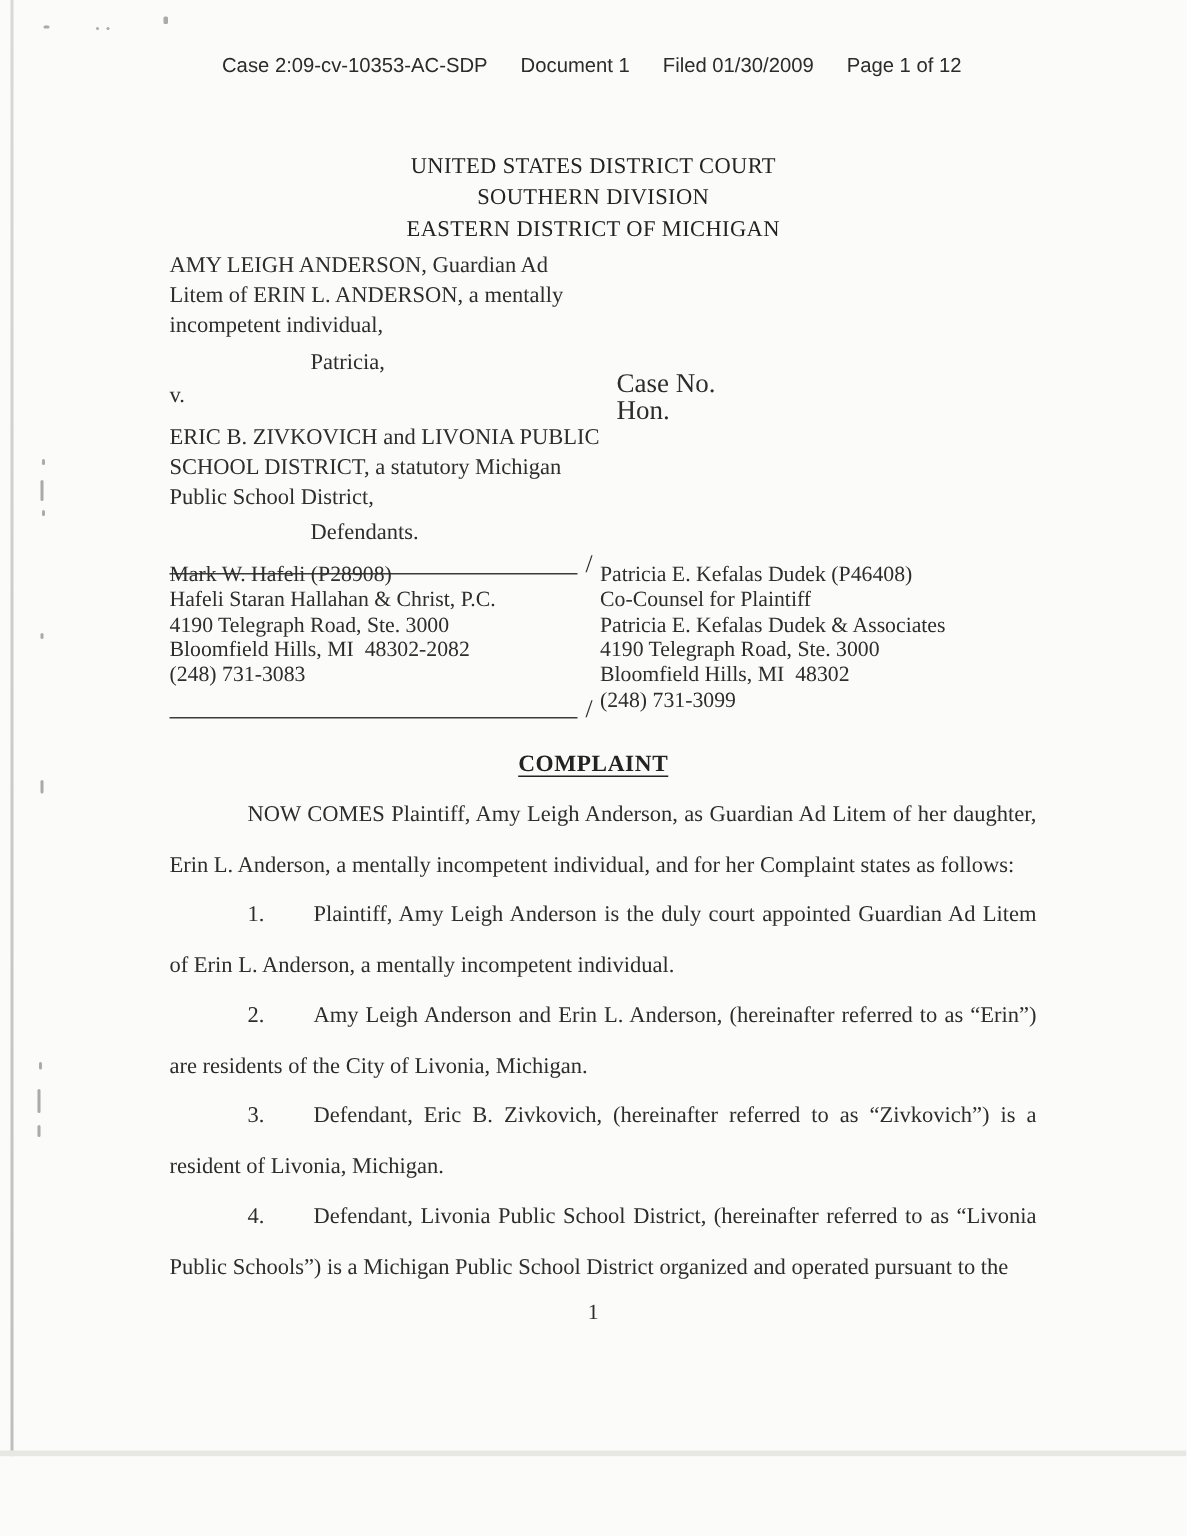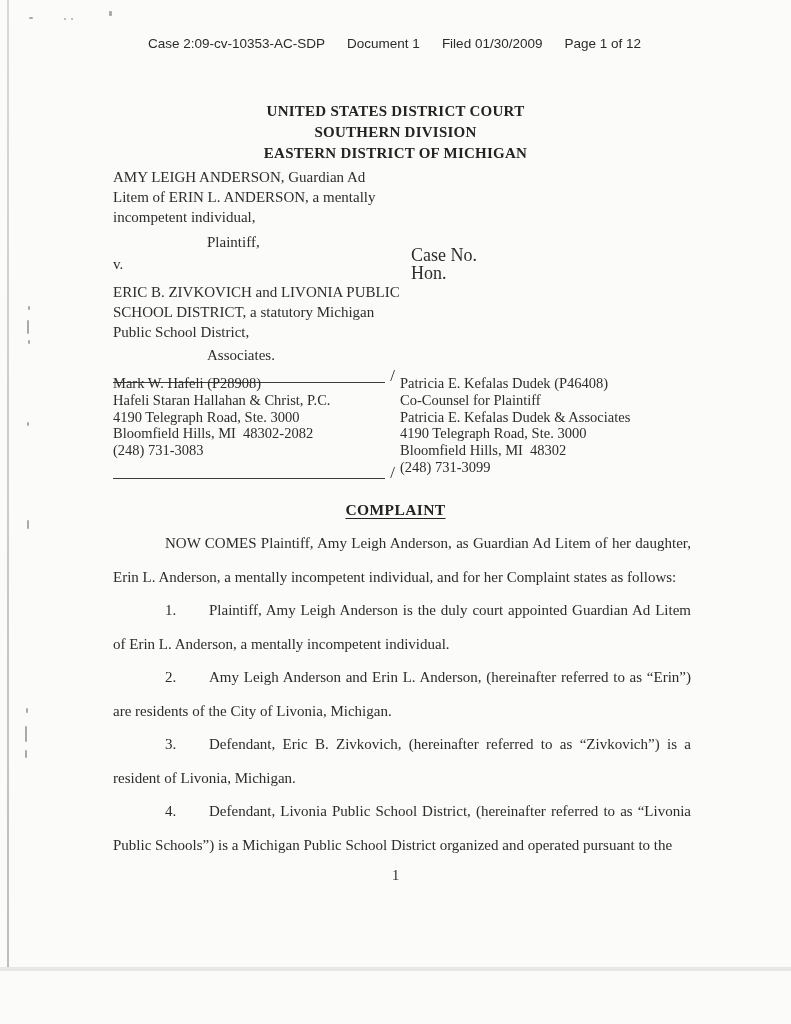--- a/index.html
+++ b/index.html
@@ -30,21 +30,21 @@
   .scan-header {
     position: absolute; top: 36px; left: 148px;
     display: flex; gap: 22px;
     font-family: "Liberation Sans", sans-serif;
     font-size: 13.5px; color: #2b2b2b; white-space: nowrap;
   }
 
   
   .court-heading {
     position: absolute; top: 101px; left: 0; right: 0;
-    text-align: center; font-weight: bold; font-size: 15px;
+    text-align: center; font-weight: normal; font-size: 15px;
     line-height: 21px; letter-spacing: .25px; color: #232323;
   }
 
   
   .caption-left {
     position: absolute; left: 113px; top: 167px; width: 302px;
     font-size: 15px; line-height: 20px;
   }
   .preline { white-space: pre-line; }
   .party-label { margin-left: 94px; }
@@ -127,26 +127,26 @@
   <div class="court-heading">
     <div>UNITED STATES DISTRICT COURT</div>
     <div>SOUTHERN DIVISION</div>
     <div>EASTERN DISTRICT OF MICHIGAN</div>
   </div>
 
   <div class="caption-left">
     <div class="preline">AMY LEIGH ANDERSON, Guardian Ad
 Litem of ERIN L. ANDERSON, a mentally
 incompetent individual,</div>
-    <div class="party-label plaintiff-label">Plaintiff,</div>
+    <div class="party-label plaintiff-label">Patricia,</div>
     <div class="versus">v.</div>
     <div class="preline defendant-block">ERIC B. ZIVKOVICH and LIVONIA PUBLIC
 SCHOOL DISTRICT, a statutory Michigan
 Public School District,</div>
-    <div class="party-label defendants-label">Associates.</div>
+    <div class="party-label defendants-label">Defendants.</div>
     <div class="rule">
       <span class="slash">/</span>
     </div>
   </div>
 
   <div class="case-no-block">
     <div>Case No.</div>
     <div>Hon.</div>
   </div>
 

